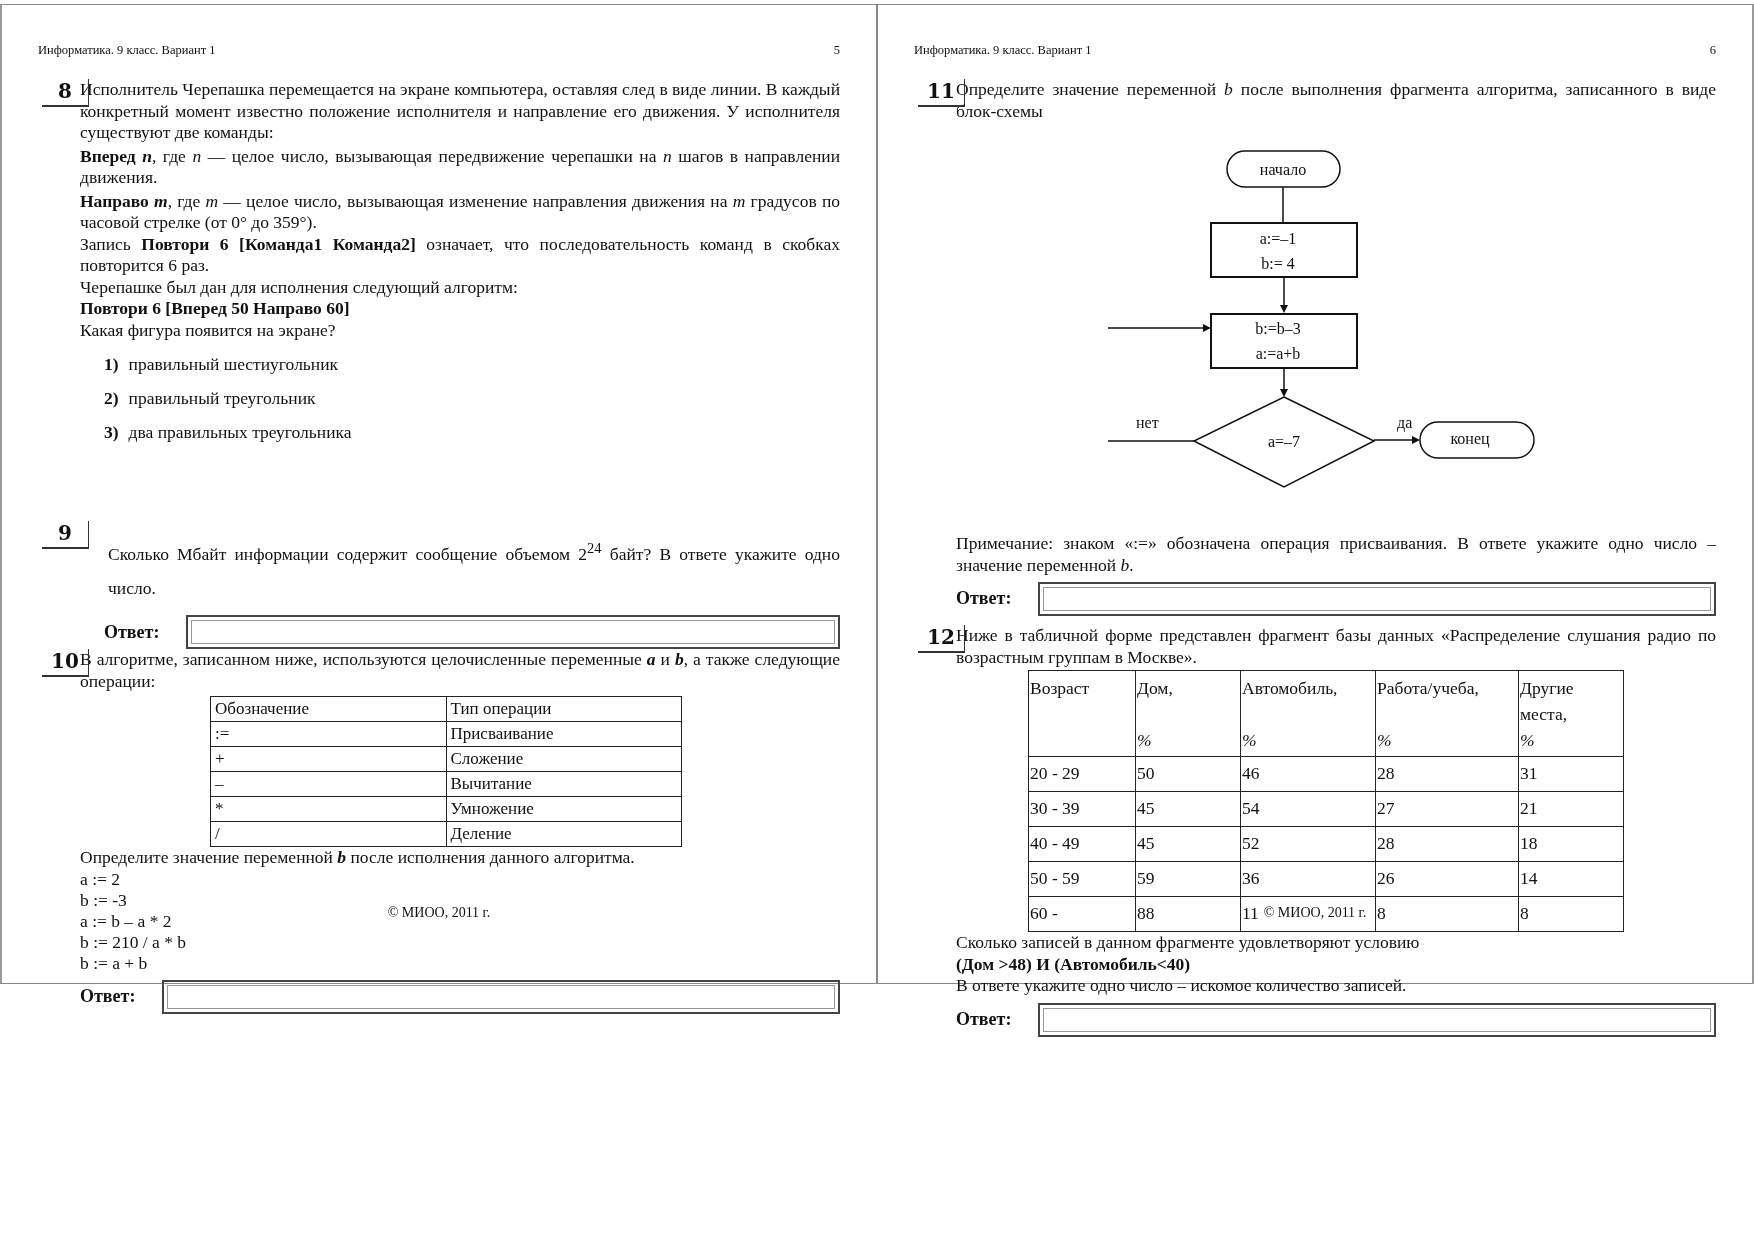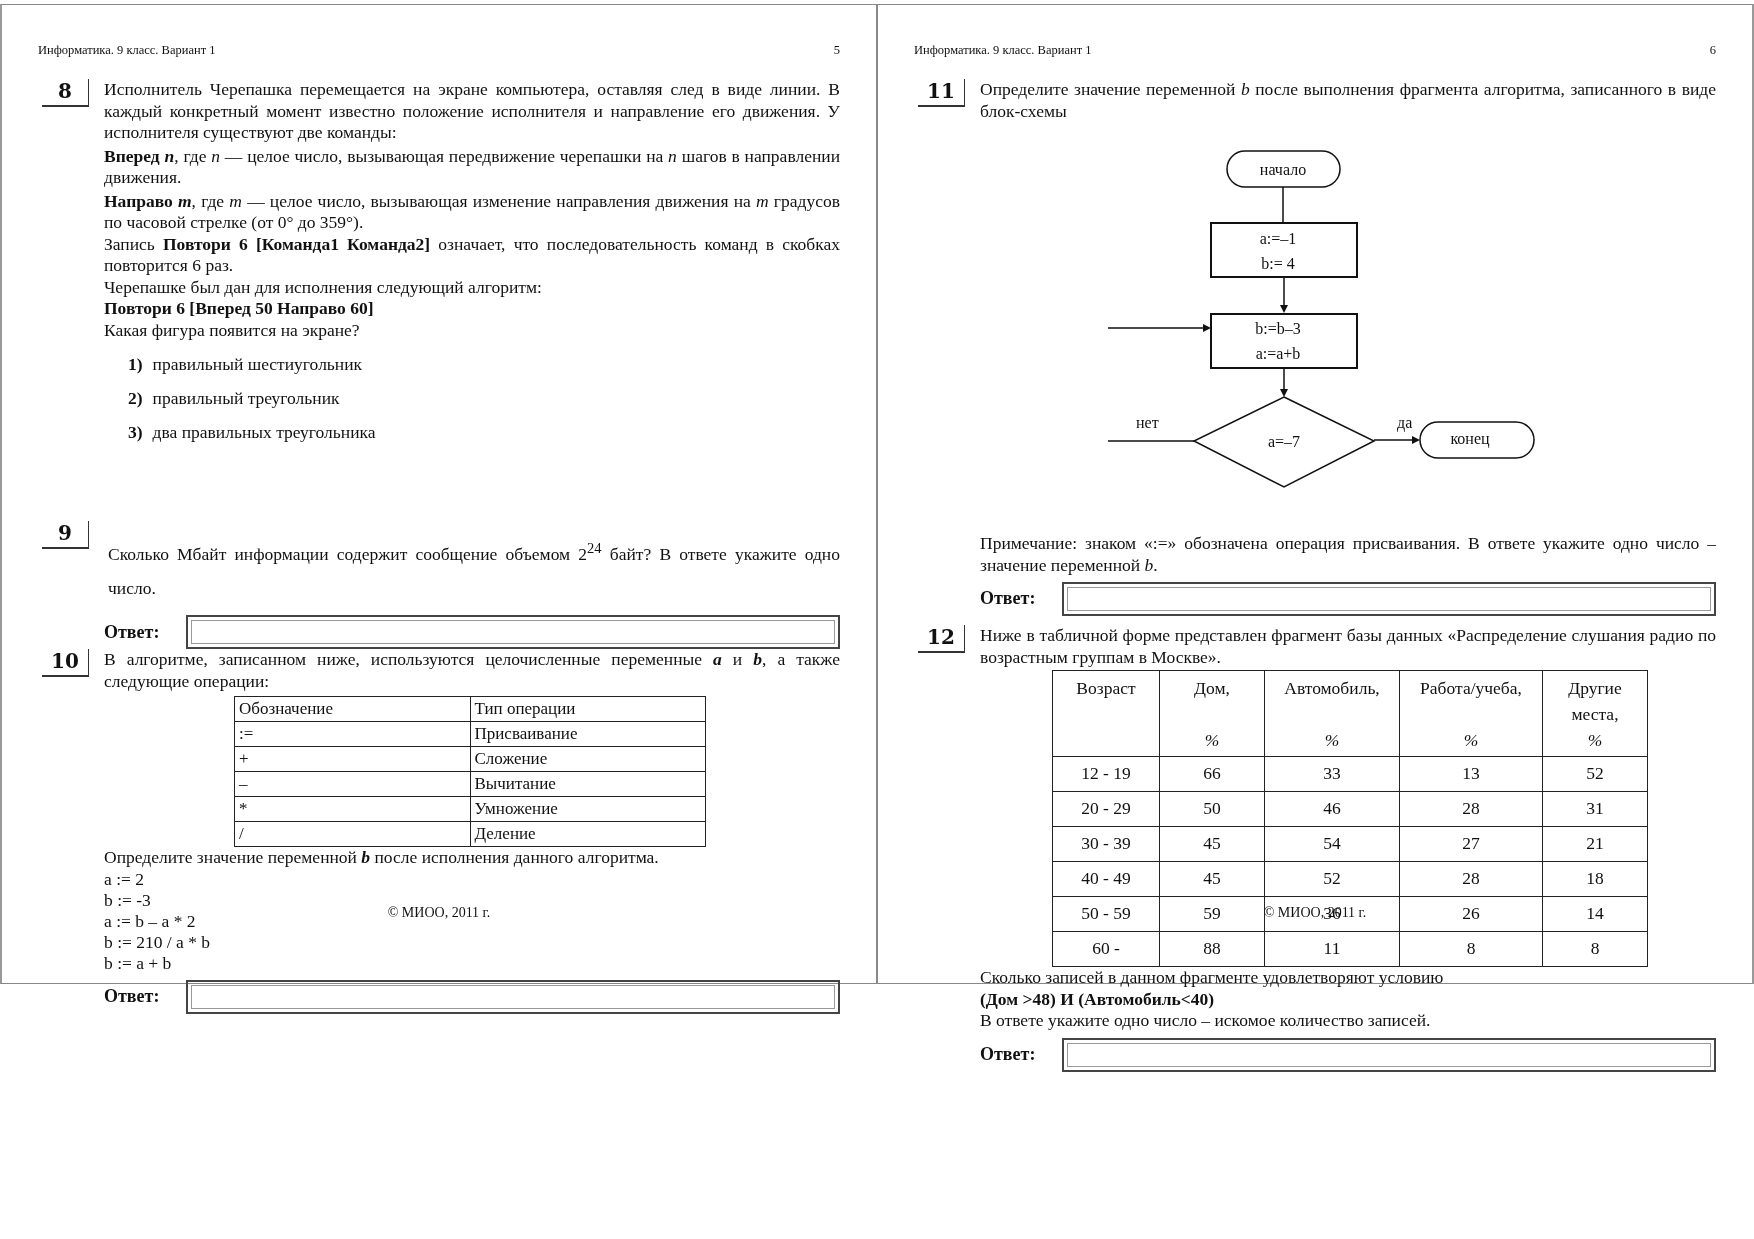--- a/index.html
+++ b/index.html
@@ -7,36 +7,36 @@
          font-family: "DejaVu Serif", "Liberation Serif", serif; color: #111; }
   .page { position: absolute; top: 4px; height: 980px; background: #fff; border: 1px solid #888; box-sizing: border-box; }
   #page-left { left: 0; width: 877px; border-left: 2px solid #999; }
   #page-right { left: 877px; width: 877px; border-right: 2px solid #999; }
   .running-head { position: absolute; top: 38px; left: 36px; right: 36px; font-size: 12.5px; font-family: "Liberation Serif", serif; }
   .running-head .num { position: absolute; right: 0; top: 0; }
   .footer { position: absolute; bottom: 62px; left: 0; right: 0; text-align: center; font-size: 14px; font-family: "Liberation Serif", serif; }
   .task { position: absolute; left: 36px; right: 36px; }
   .task-num { position: absolute; left: 4px; top: 0; width: 46px; text-align: center; font-weight: bold; font-size: 20px;
               border-bottom: 2px solid #333; border-right: 1px solid #333; padding-bottom: 2px; height: 24px; line-height: 24px; }
-  .task-body { margin-left: 66px; font-size: 17.5px; line-height: 21.5px; text-align: justify; font-family: "Liberation Serif", serif; }
+  .task-body { margin-left: 42px; font-size: 17.5px; line-height: 21.5px; text-align: justify; font-family: "Liberation Serif", serif; }
   .task-body p { margin: 0; }
   .b { font-weight: bold; }
   .i { font-style: italic; }
   .options { margin: 6px 0 0 24px; }
   .option { height: 34px; line-height: 34px; }
   .option .n { font-weight: bold; margin-right: 10px; }
   .answer { display: flex; align-items: center; margin-top: 8px; }
   .answer .lbl { font-weight: bold; width: 82px; font-size: 18px; }
   .answer .box { flex: 1; height: 34px; border: 2px solid #444; box-sizing: border-box; position: relative; }
   .answer .box input { position: absolute; inset: 3px; border: 1px solid #999; outline: none; background: transparent; font-size: 16px; }
   table.ops { border-collapse: collapse; margin: 4px 0 0 130px; width: 472px; }
   table.ops td { border: 1.5px solid #222; height: 24px; padding: 0 4px; font-size: 17px; line-height: 22px; width: 50%; }
   .code { line-height: 21px; }
   table.radio { border-collapse: collapse; margin: 2px 0 0 72px; }
-  table.radio th, table.radio td { border: 1.5px solid #222; text-align: center; font-weight: normal; font-size: 17.5px; }
+  table.radio th, table.radio td { border: 1.5px solid #222; text-align: left; font-weight: normal; font-size: 17.5px; }
   table.radio th { height: 80px; vertical-align: top; padding-top: 4px; line-height: 26px; }
   table.radio td { height: 32px; }
 </style>
 </head>
 <body>
 
 <div class="page" id="page-left">
   <div class="running-head">
     <span>Информатика. 9 класс. Вариант 1</span>
     <span class="num">5</span>
@@ -183,27 +183,20 @@
       <table class="radio">
         <tbody>
             <tr>
           <th style="width:104px"><span>Возраст</span></th>
           <th style="width:102px"><span>Дом,</span><br><br><span class="i">%</span></th>
           <th style="width:132px"><span>Автомобиль,</span><br><br><span class="i">%</span></th>
           <th style="width:140px"><span>Работа/учеба,</span><br><br><span class="i">%</span></th>
           <th style="width:102px"><span>Другие места,</span><br><span class="i">%</span></th>
         </tr>
         <tr>
-              <td>12 - 19</td>
-              <td>66</td>
-              <td>33</td>
-              <td>13</td>
-              <td>52</td>
-            </tr>
-        <tr>
               <td>20 - 29</td>
               <td>50</td>
               <td>46</td>
               <td>28</td>
               <td>31</td>
             </tr>
         <tr>
               <td>30 - 39</td>
               <td>45</td>
               <td>54</td>

